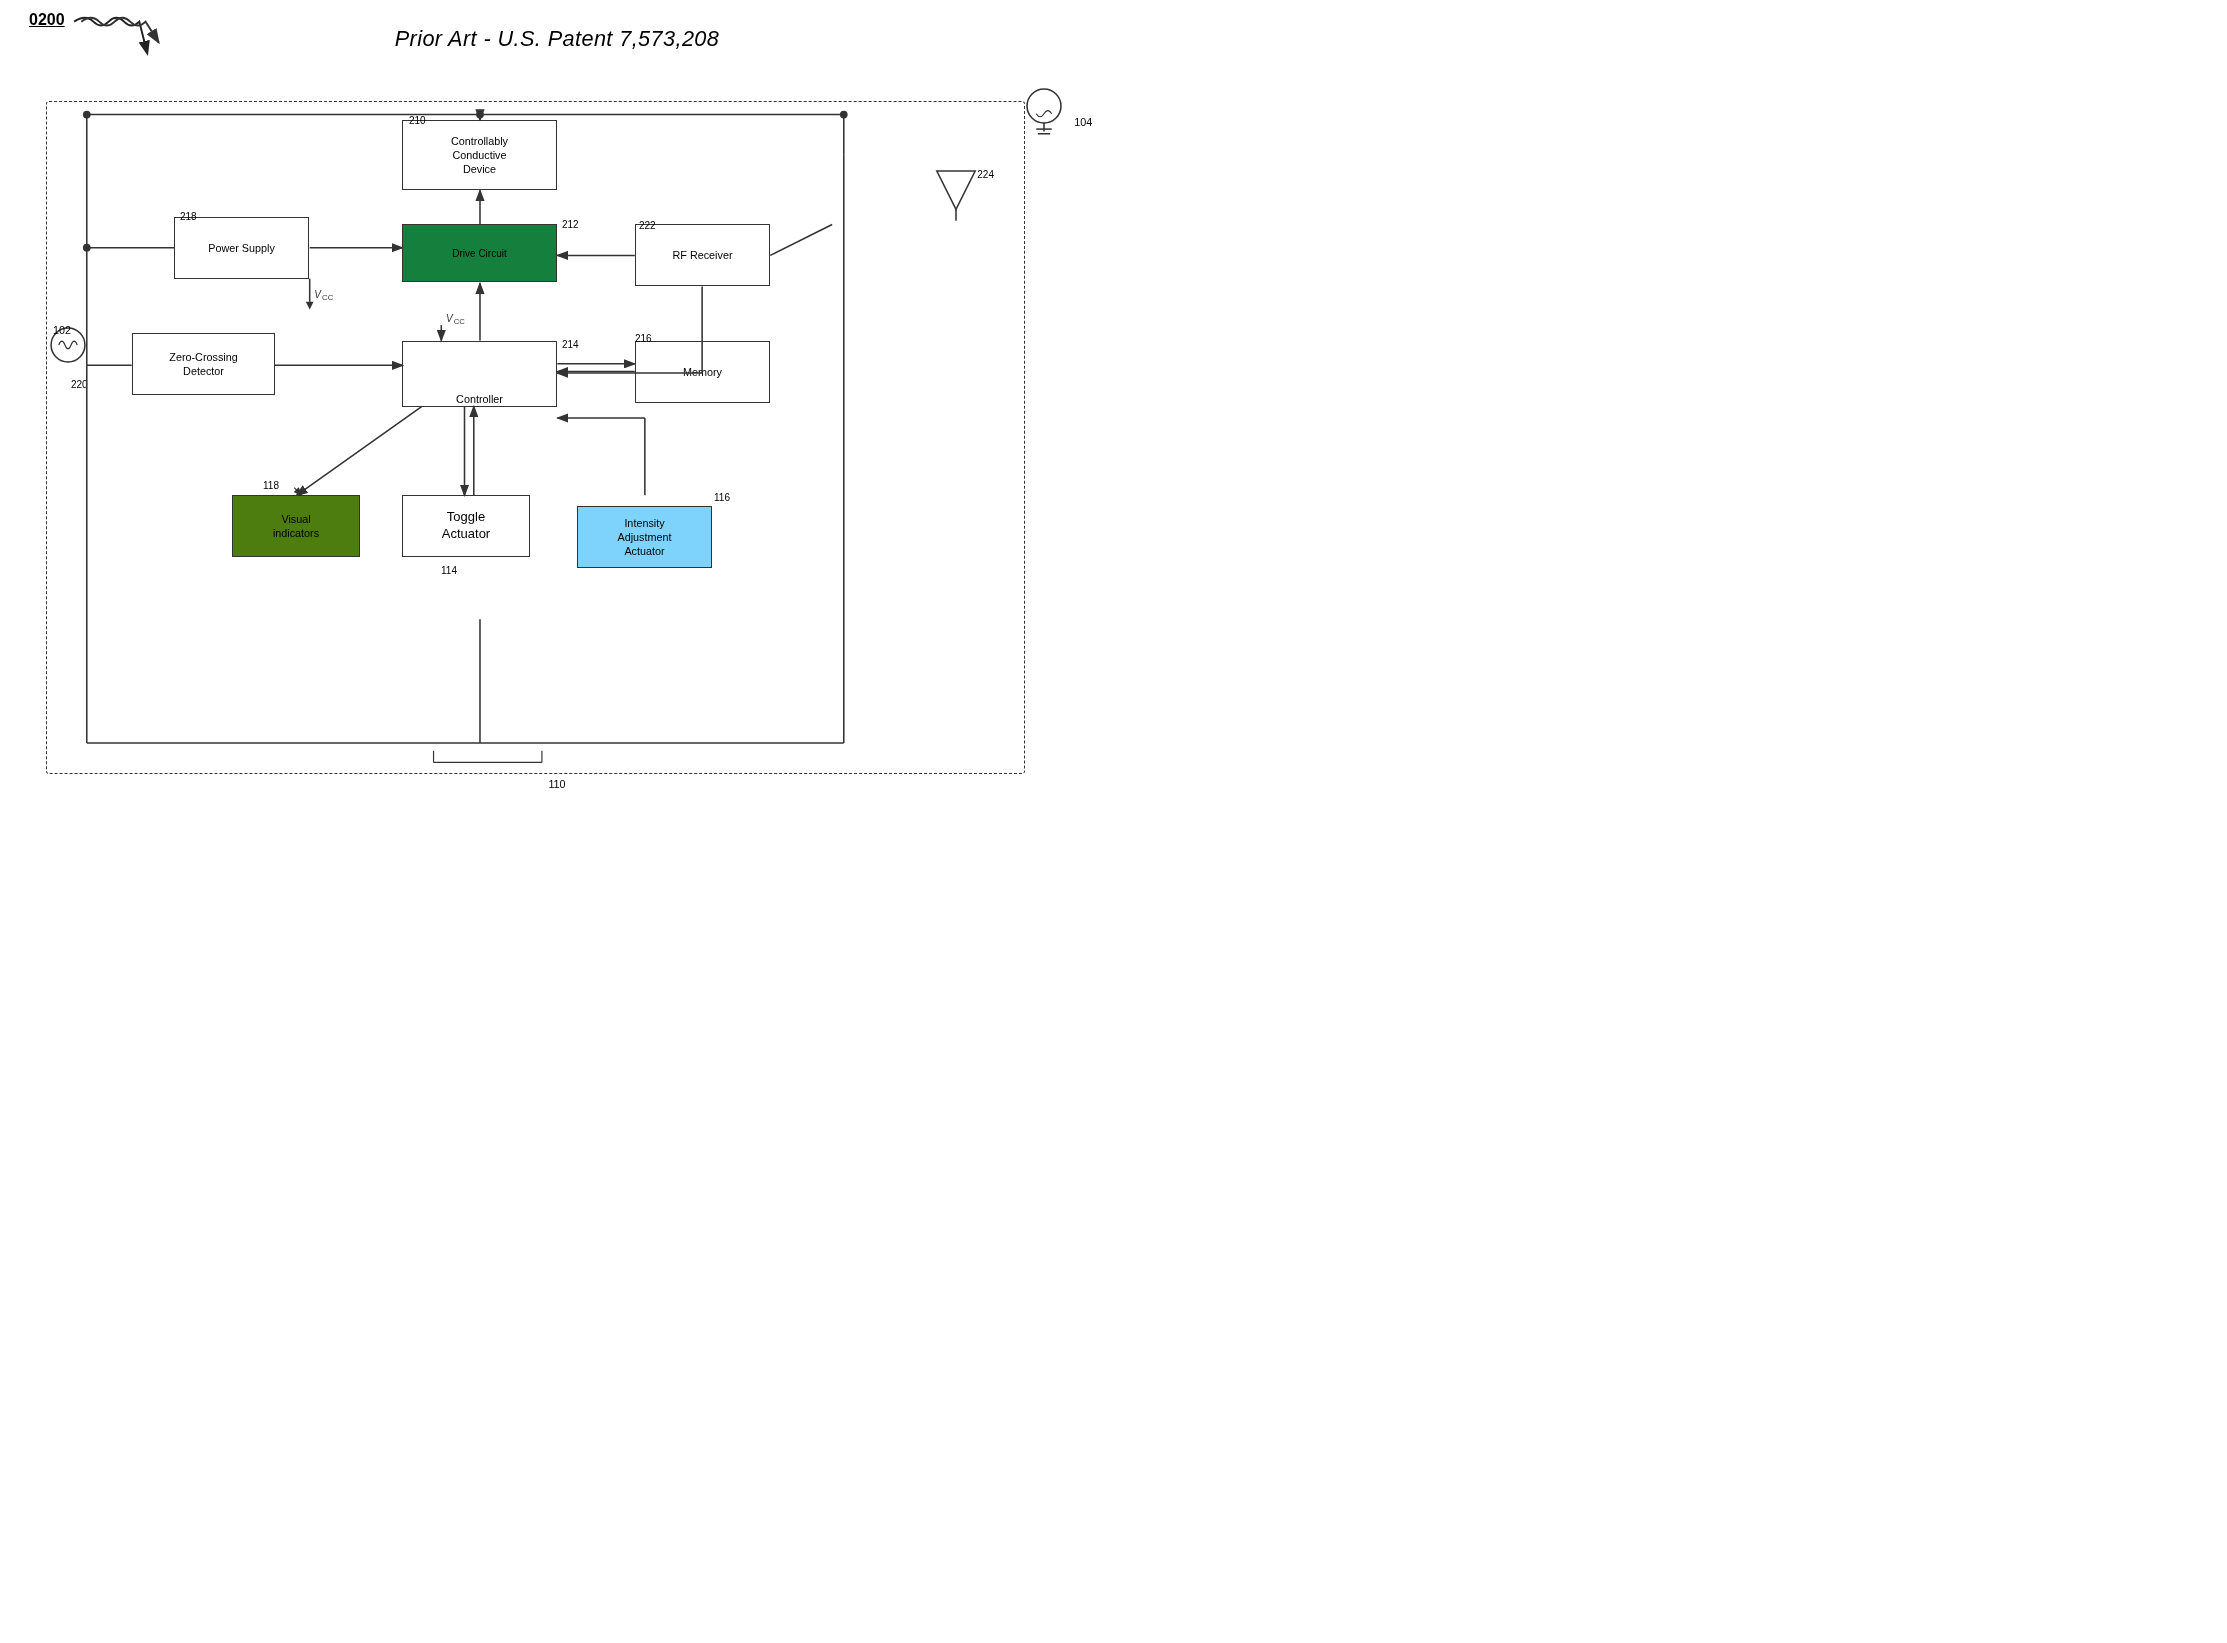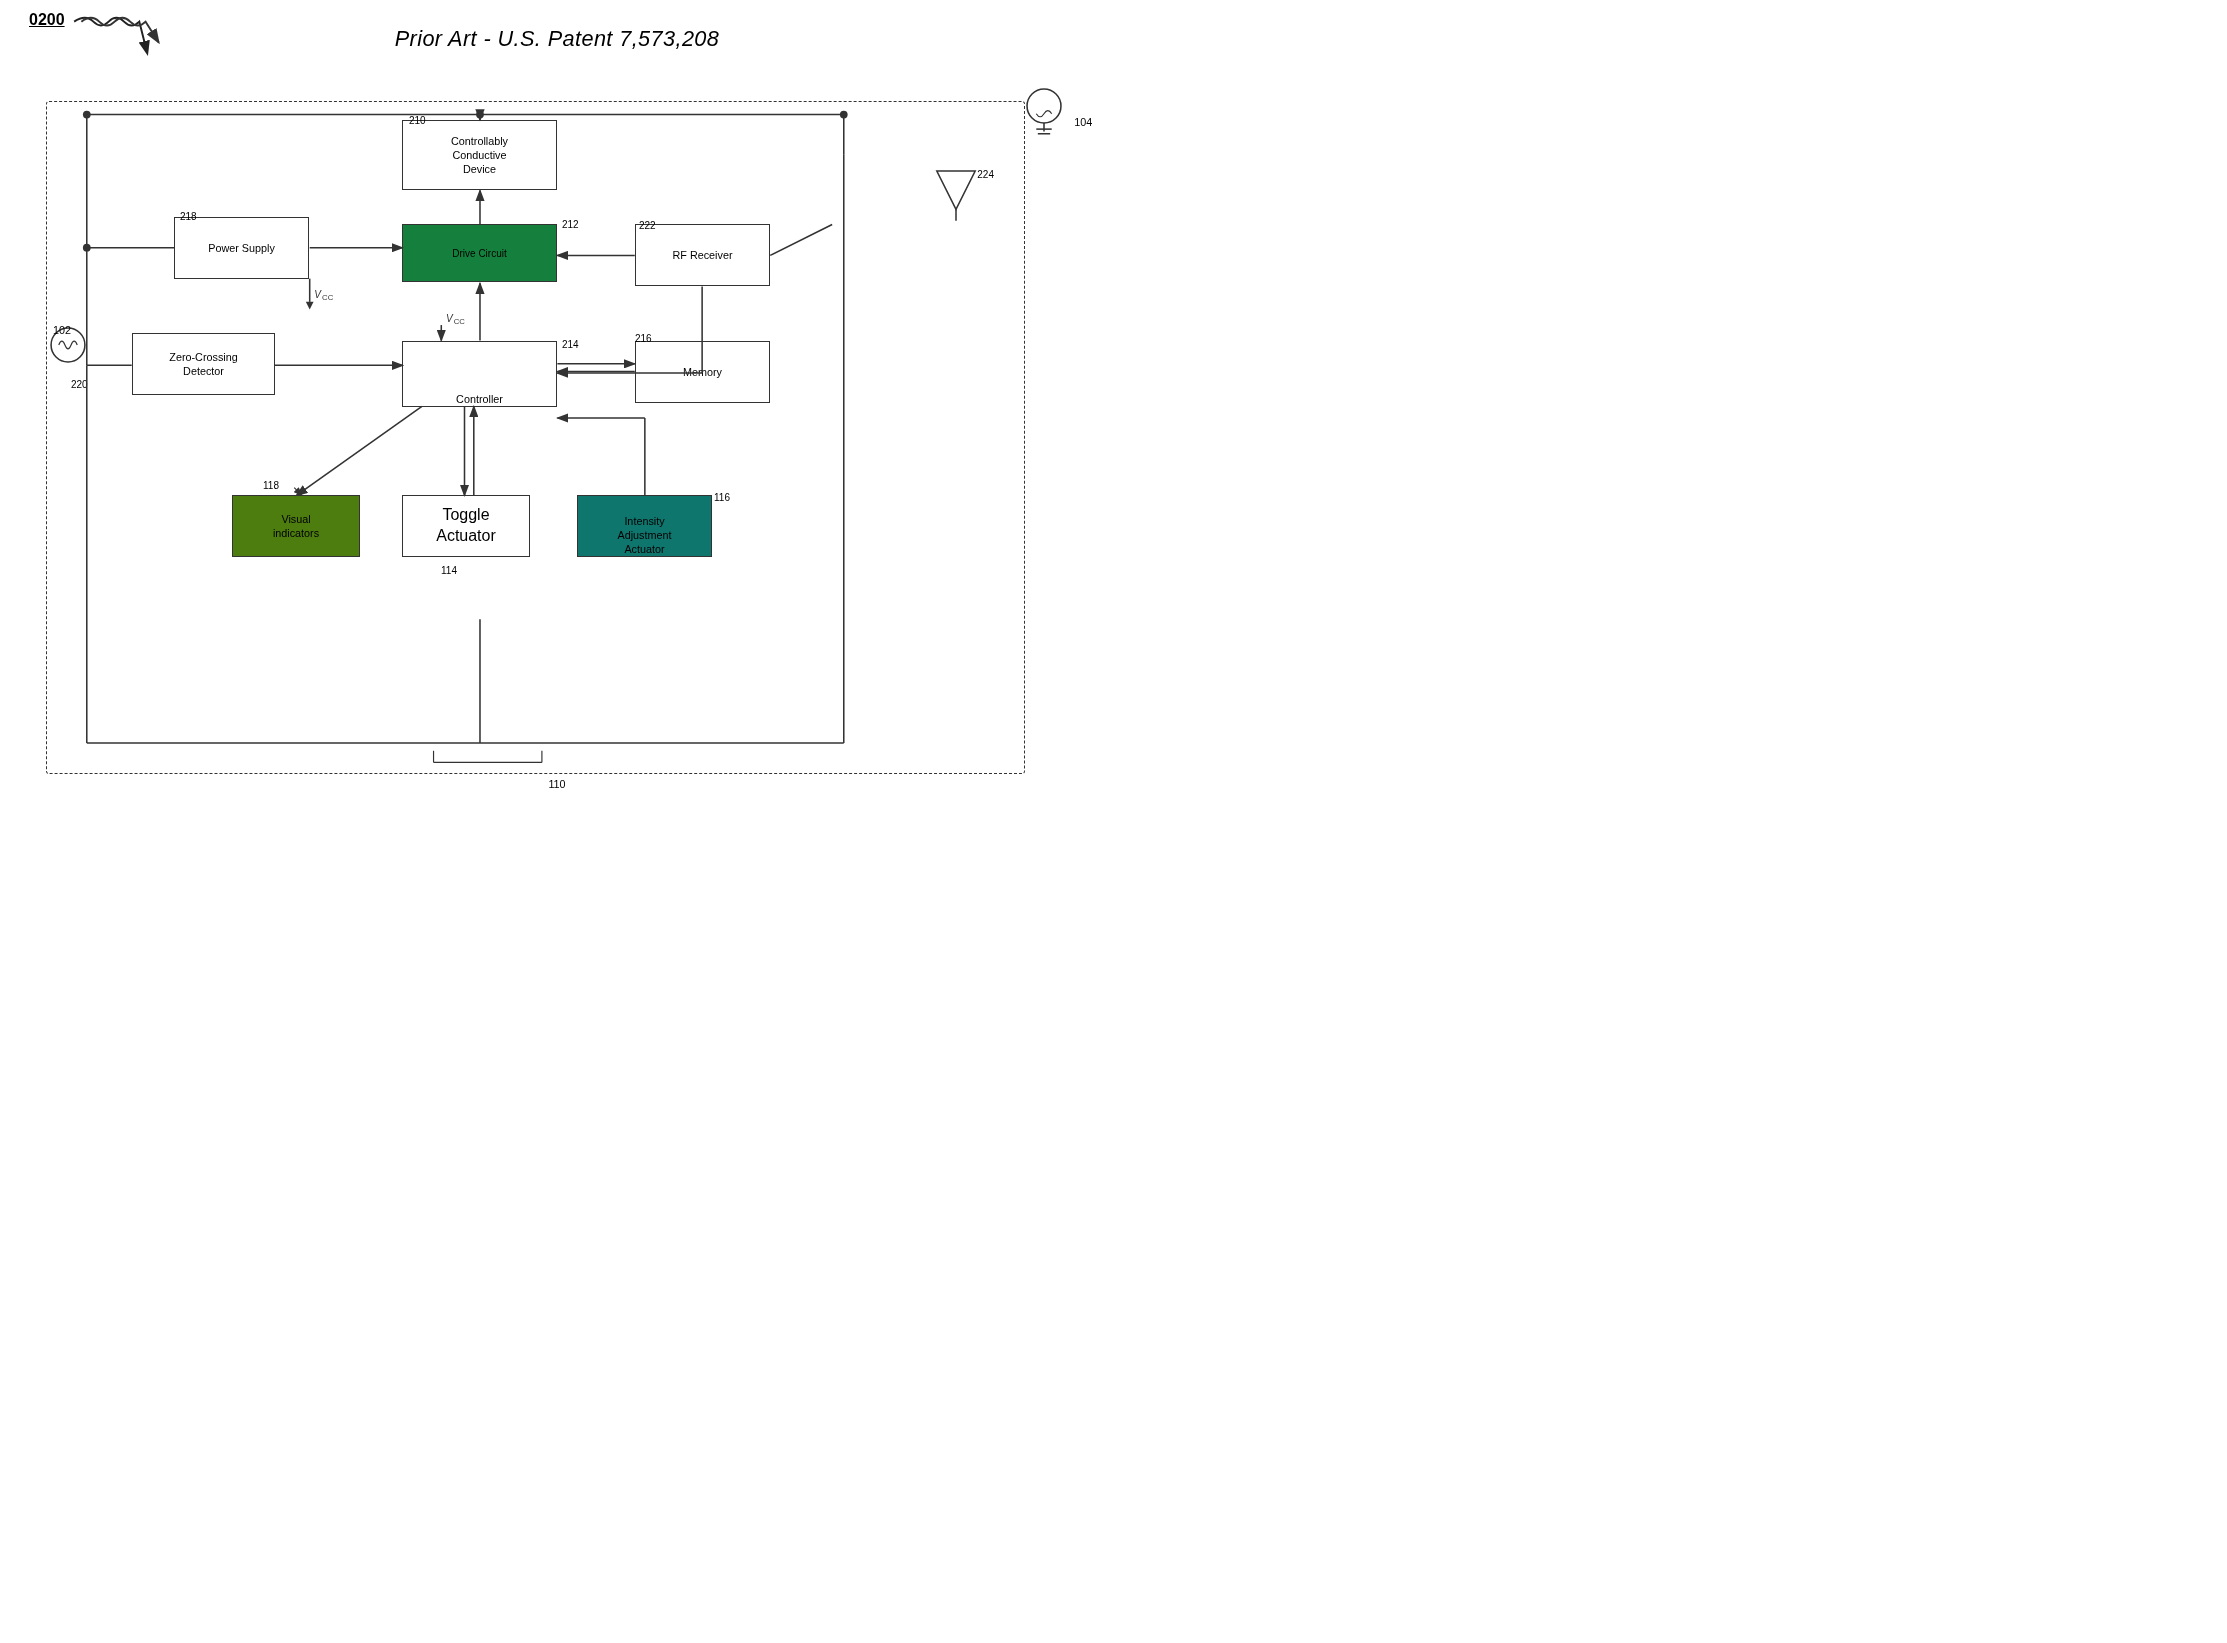--- a/index.html
+++ b/index.html
@@ -112,27 +112,27 @@
   </div>
 
   <div style="position:absolute; top:220px; left:639px; font-size:10px;">222</div>
 
   <div class="block" style="position:absolute; top:495px; left:232px; width:128px; height:62px; border:1.5px solid #333; display:flex; align-items:center; text-align:center; font-size:10.8px; background:#4d7c0f;">
     <span>Visual<br>indicators</span>
   </div>
 
   <div style="position:absolute; top:480px; left:263px; font-size:10px;">118</div>
 
-  <div class="block" style="position:absolute; top:495px; left:402px; width:128px; height:62px; border:1.5px solid #333; display:flex; align-items:center; justify-content:center; font-size:16px; background:#fff;">
+  <div class="block" style="position:absolute; top:495px; left:402px; width:128px; height:62px; border:1.5px solid #333; display:flex; align-items:center; justify-content:center; font-size:13px; background:#fff;">
     <span>Toggle<br>Actuator</span>
   </div>
 
   <div style="position:absolute; top:565px; left:441px; font-size:10px;">114</div>
 
-  <div class="block" style="position:absolute; top:495px; left:577px; width:135px; height:62px; border:1.5px solid #333; display:flex; align-items:flex-end; justify-content:center; text-align:center; font-size:10.8px; background:#0f766e;">
+  <div class="block" style="position:absolute; top:506px; left:577px; width:135px; height:62px; border:1.5px solid #333; display:flex; align-items:center; justify-content:center; text-align:center; font-size:10.8px; background:#7dd3fc;">
     <span>Intensity<br>Adjustment<br>Actuator</span>
   </div>
 
   <div style="position:absolute; top:492px; left:714px; font-size:10px;">116</div>
 
   <svg style="position:absolute; top:163px; right:135px; width:46px; height:62px;" viewBox="0 0 60 80" width="46" height="62">
 
     <polygon points="30,60 5,10 55,10" stroke="#333" stroke-width="2" fill="none"></polygon>
 
     <line x1="30" y1="60" x2="30" y2="75" stroke="#333" stroke-width="2"></line>

